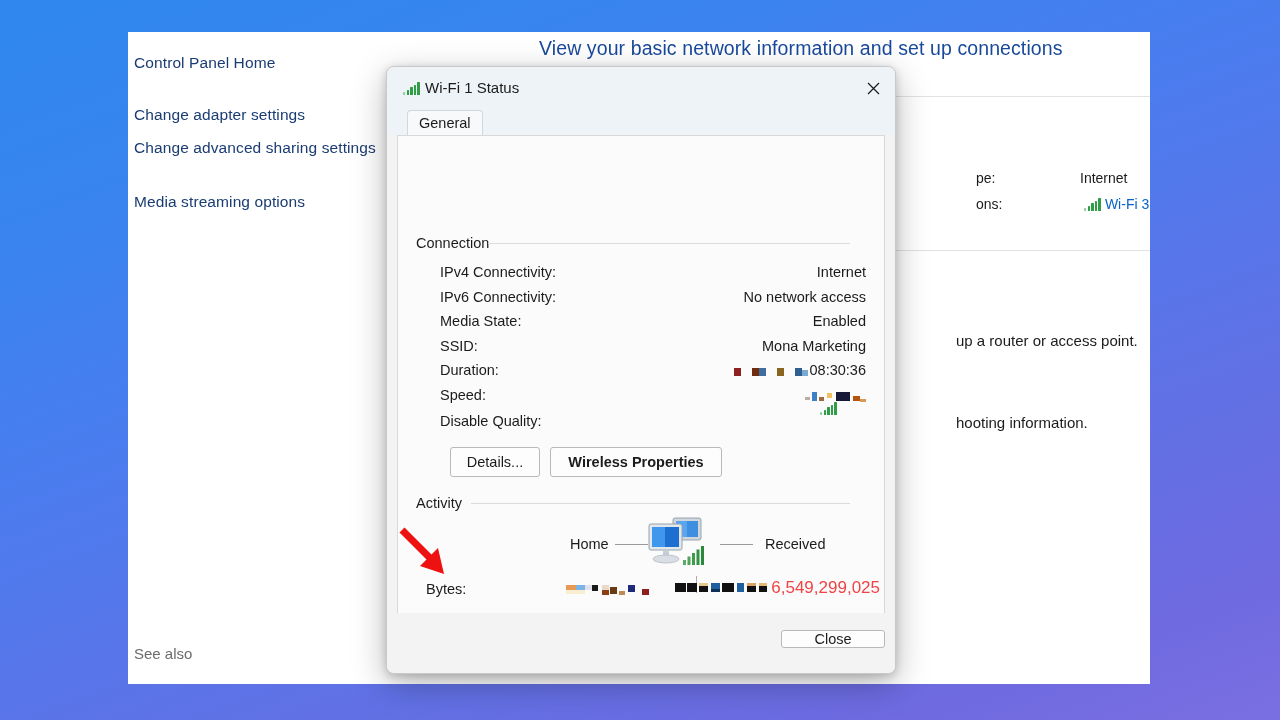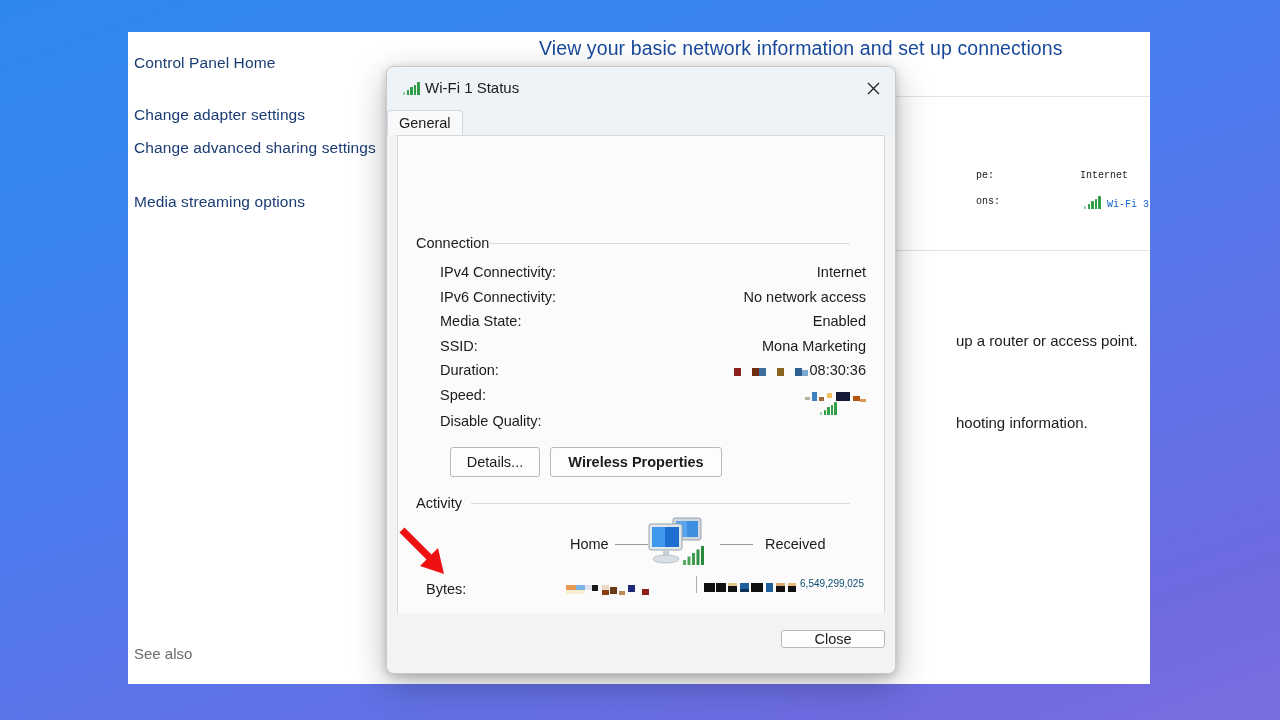--- a/index.html
+++ b/index.html
@@ -91,24 +91,23 @@
     left: 0;
     width: 754px;
     height: 1px;
     background: #e2e2e2;
   }
   #rule-1 { top: 64px; }
   #rule-2 { top: 218px; }
 
   .cp-kv {
     position: absolute;
-    font-size: 10px;
+    font-size: 14px;
     color: #1b1b1b;
     white-space: nowrap;
-    font-family: Liberation Mono, monospace;
   }
   #kv-accesstype-lbl { left: 580px; top: 138px; }
   #kv-accesstype-val { left: 684px; top: 138px; }
   #kv-conn-lbl       { left: 580px; top: 164px; }
   #kv-conn-val {
     left: 688px; top: 164px;
     color: #0a63c9;
     cursor: pointer;
   }
 
@@ -181,21 +180,21 @@
     display: flex; align-items: center; justify-content: center;
     cursor: pointer;
   }
   #dlg-close svg { display:block; }
 
   
   #dlg-tabstrip {
     position: relative;
     height: 25px;
     background: #eef3f7;
-    padding-left: 0;
+    padding-left: 20px;
   }
   .dlg-tab {
     display: inline-block;
     height: 25px;
     padding: 0 11px;
     line-height: 25px;
     font-size: 14.5px;
     color: #1b1b1b;
     background: #f7f9fb;
     border: 1px solid #d0d7de;
@@ -482,21 +481,21 @@
       <div class="act-dash" id="dash-right"></div>
       <div id="act-received">Received</div>
 
       <div id="act-bytes-lbl">Bytes:</div>
       <div id="act-divider"></div>
 
       <div style="position:absolute;left:168px;top:443px">
         <span class="redact" id="redact-sent" style="height: 12px; width: 83px;"><span style="left: 0px; top: 1px; width: 10px; height: 5px; background: rgb(232, 154, 85);"></span><span style="left: 10px; top: 1px; width: 9px; height: 5px; background: rgb(125, 180, 232);"></span><span style="left: 19px; top: 1px; width: 9px; height: 5px; background: rgb(226, 226, 238);"></span><span style="left: 0px; top: 6px; width: 19px; height: 4px; background: rgb(247, 239, 207);"></span><span style="left: 26px; top: 1px; width: 6px; height: 6px; background: rgb(26, 26, 26);"></span><span style="left: 36px; top: 1px; width: 7px; height: 5px; background: rgb(234, 216, 200);"></span><span style="left: 36px; top: 6px; width: 7px; height: 5px; background: rgb(138, 62, 18);"></span><span style="left: 44px; top: 3px; width: 7px; height: 7px; background: rgb(106, 58, 20);"></span><span style="left: 53px; top: 7px; width: 6px; height: 4px; background: rgb(192, 138, 85);"></span><span style="left: 62px; top: 1px; width: 7px; height: 7px; background: rgb(31, 42, 122);"></span><span style="left: 76px; top: 5px; width: 7px; height: 6px; background: rgb(143, 31, 31);"></span></span>
       </div>
 
-      <div style="position:absolute;right:20px;top:442px;font-size:10px;color:#0c4a6e;white-space:nowrap">
+      <div style="position:absolute;right:4px;top:442px;font-size:17px;color:#ef4444;white-space:nowrap">
         <span>6,549,299,025</span>
         <span class="redact" id="redact-recv" style="position: absolute; left: -96px; top: 5px; height: 10px; width: 92px;">
             <span style="left: 0px; top: 0px; width: 11px; height: 9px; background: rgb(17, 17, 17);"></span>
             <span style="left: 12px; top: 0px; width: 10px; height: 9px; background: rgb(17, 17, 17);"></span>
             <span style="left: 24px; top: 3px; width: 9px; height: 6px; background: rgb(17, 17, 17);"></span>
             <span style="left: 24px; top: 0px; width: 9px; height: 3px; background: rgb(228, 201, 142);"></span>
             <span style="left: 36px; top: 0px; width: 9px; height: 9px; background: rgb(30, 95, 158);"></span>
             <span style="left: 36px; top: 6px; width: 9px; height: 3px; background: rgb(11, 47, 85);"></span>
             <span style="left: 47px; top: 0px; width: 12px; height: 9px; background: rgb(17, 17, 17);"></span>
             <span style="left: 62px; top: 0px; width: 7px; height: 9px; background: rgb(30, 95, 158);"></span>

